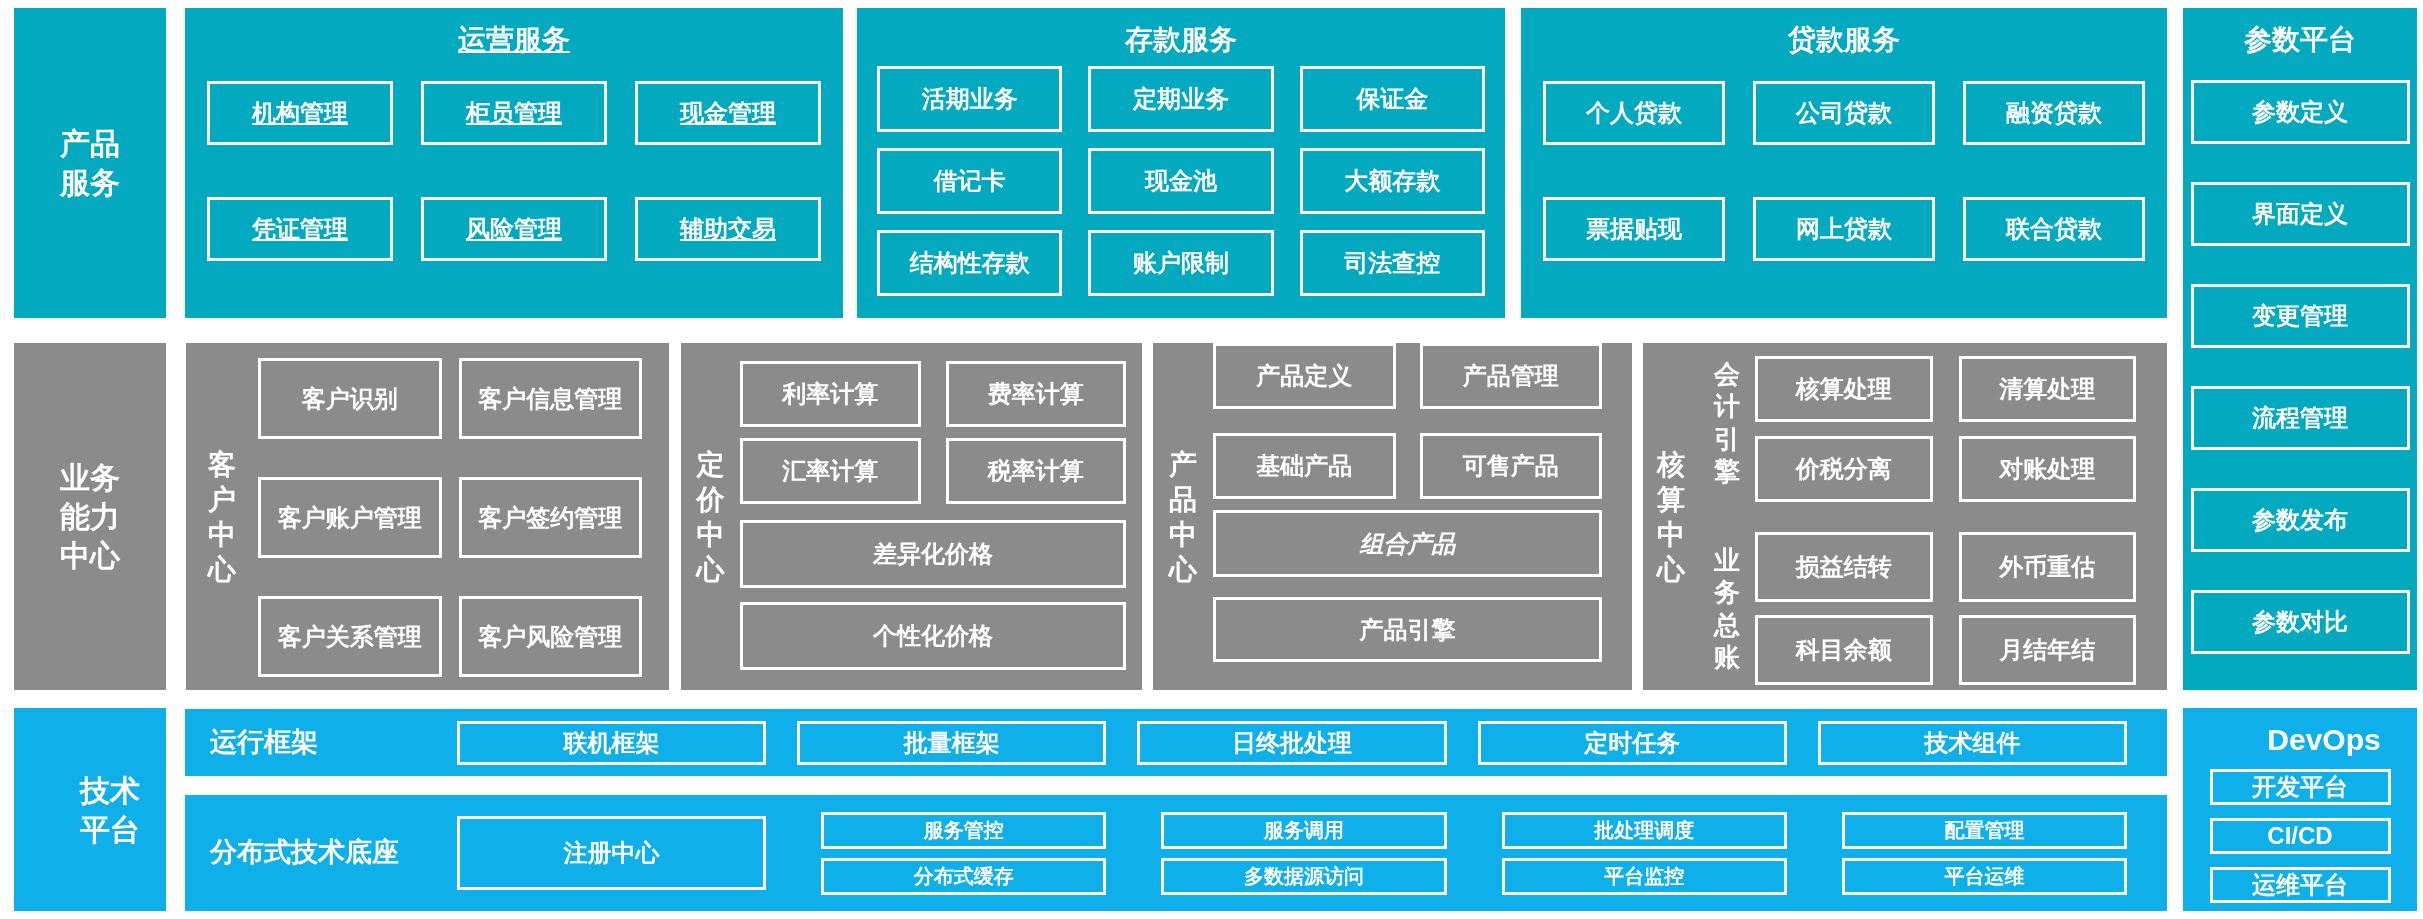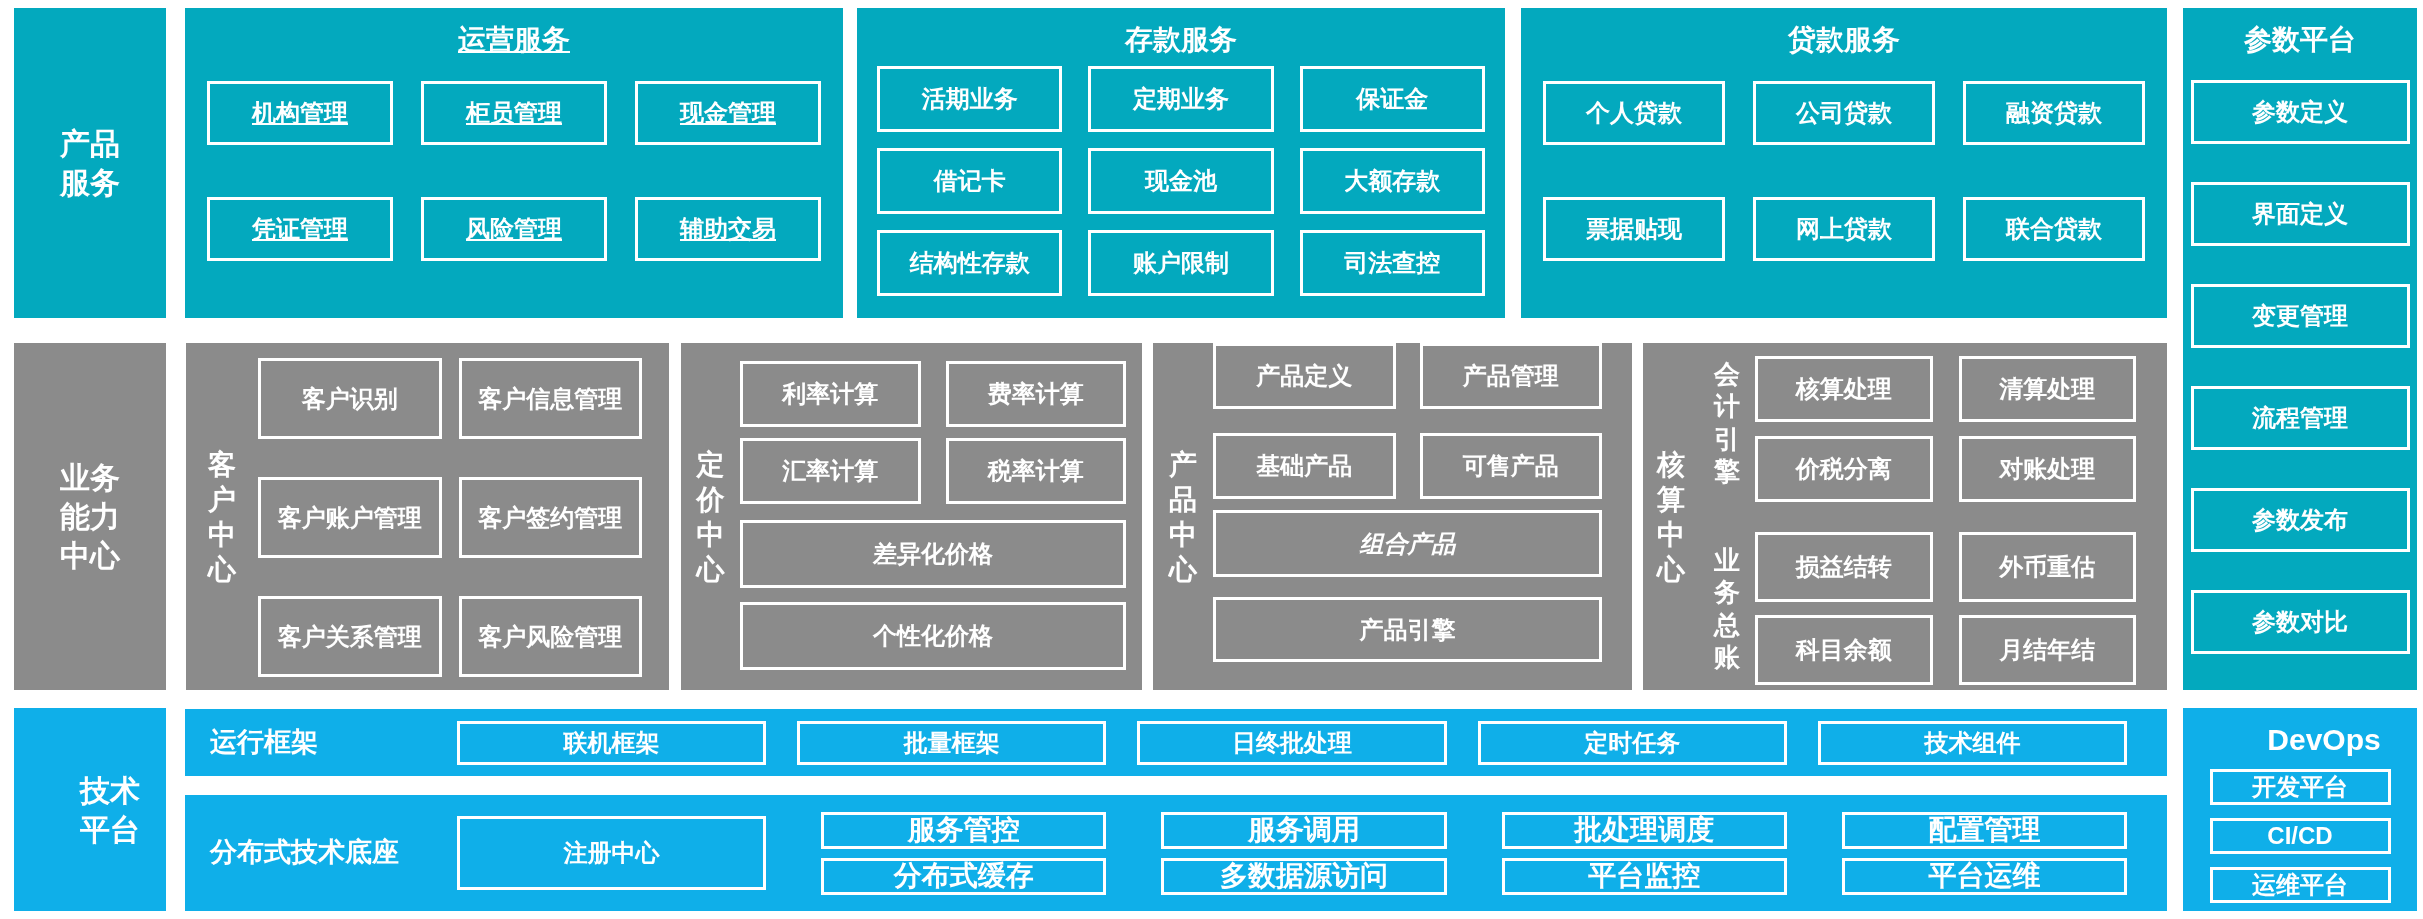--- a/index.html
+++ b/index.html
@@ -63,21 +63,21 @@
   .g-acct2{flex:1;column-gap:26px;row-gap:13px;margin-top:0;}
   .g-acct2 .bx{height:70px;}
   .acct-group2{margin-top:30px;}
 
   
   .hbar{display:flex;align-items:center;padding:0 40px 0 25px;column-gap:31px;}
   .hbar-label{flex:none;width:216px;font-size:27px;line-height:1.1;}
   .hbar .bx{flex:1;height:44px;}
   .reg-box{flex:none !important;width:309px;height:74px !important;}
   .pair-col{flex:1;display:flex;flex-direction:column;row-gap:9px;}
-  .pair-col .bx{flex:none;height:37px;font-size:28px;margin-left:24px;}
+  .pair-col .bx{flex:none;height:37px;font-size:20px;margin-left:24px;}
 </style>
 </head>
 <body>
 
 <div class="canvas">
 
   <div class="abs teal rail" style="left:14px;top:8px;width:152px;height:310px;">
     <div class="rail-text">产品服务</div>
   </div>
   <div class="abs gray rail" style="left:14px;top:343px;width:152px;height:347px;">

